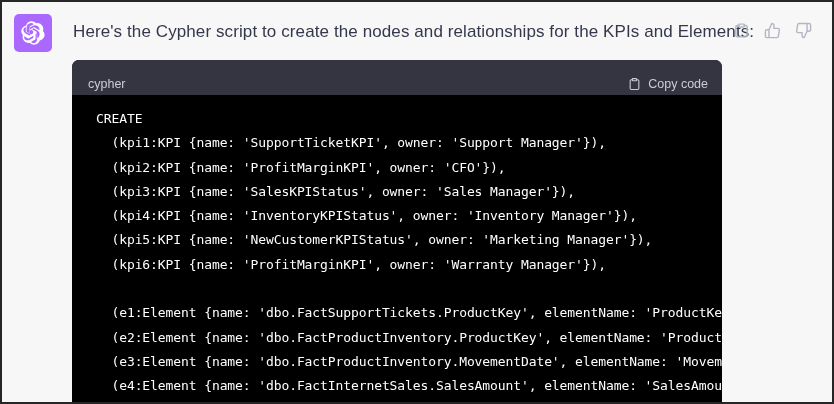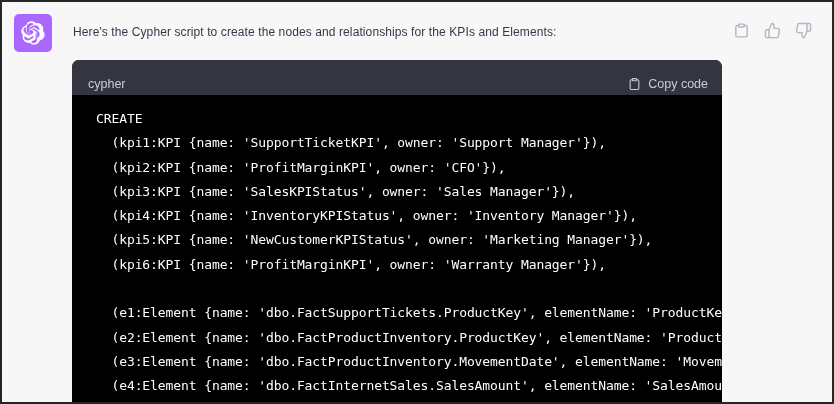--- a/index.html
+++ b/index.html
@@ -42,21 +42,21 @@
     display: flex;
     align-items: center;
     justify-content: center;
   }
   .avatar svg { display: block; }
 
   .msg-text {
     position: absolute;
     left: 71px;
     top: 20px;
-    font-size: 12px;
+    font-size: 17px;
     line-height: 20px;
     color: #35384a;
     letter-spacing: 0.1px;
     white-space: nowrap;
   }
 
   .action-icons {
     position: absolute;
     right: 20px;
     top: 20px;

